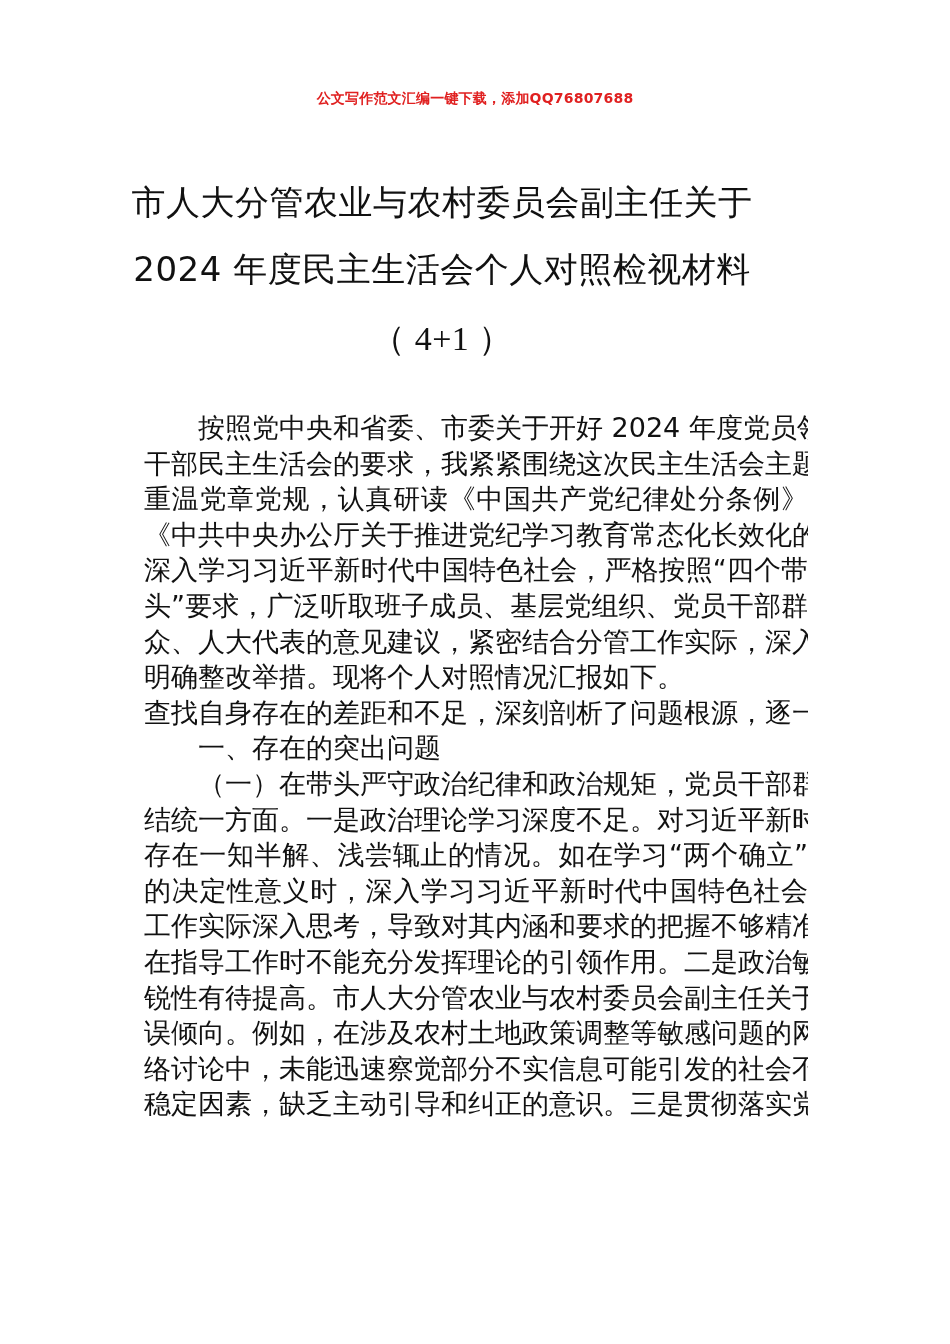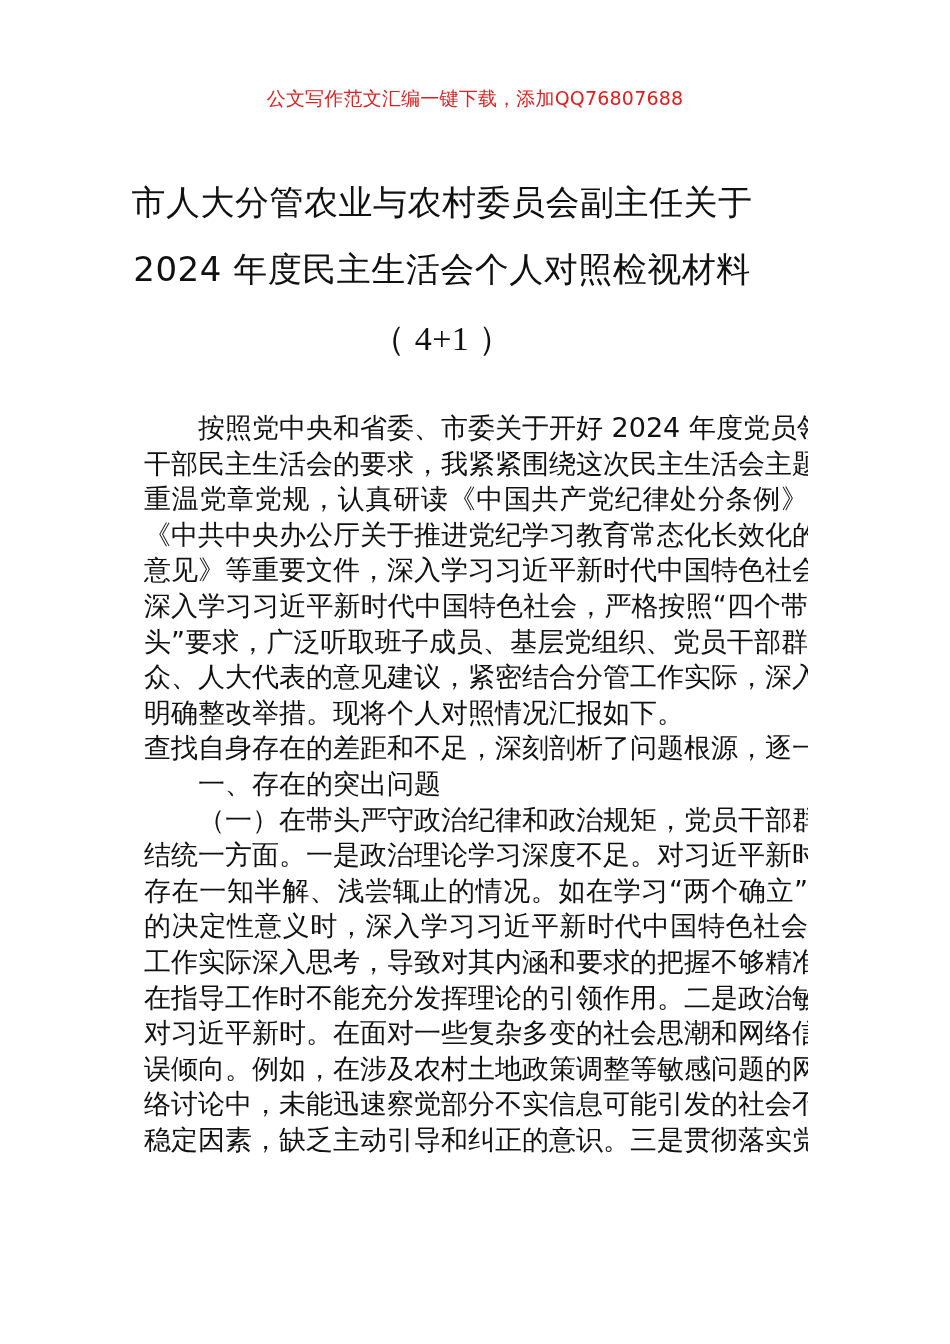--- a/index.html
+++ b/index.html
@@ -1,20 +1,20 @@
 <!DOCTYPE html>
 <html><head>
 <meta charset="utf-8">
 <style>
   html, body { margin: 0; padding: 0; background: #ffffff; }
   body { width: 950px; height: 1344px; position: relative; overflow: hidden;
          font-family: "DejaVu Sans", "Liberation Sans", sans-serif; color: #111; }
   .watermark { position: absolute; top: 86px; left: 0; width: 950px; text-align: center;
-               color: #e02020; font-size: 19px; letter-spacing: 0.2px; line-height: 24px;
-               font-family: "DejaVu Sans", sans-serif; }
+               color: #e02020; font-size: 14px; letter-spacing: 0.2px; line-height: 24px;
+               font-family: "DejaVu Sans", sans-serif; font-weight: bold; }
   .title { position: absolute; left: 0; width: 884px; text-align: center;
            font-size: 34px; line-height: 44px; color: #111; letter-spacing: 0.5px; }
   .t1 { top: 180px; }
   .t2 { top: 247px; font-family: "DejaVu Sans", "Liberation Serif", serif; }
   .t3 { top: 317px; font-family: "Liberation Serif", "DejaVu Serif", serif; }
   .body { position: absolute; top: 410px; left: 144px; width: 664px; }
   .line { height: 35.6px; line-height: 35.6px; font-size: 27px; white-space: nowrap;
           text-align: justify; text-align-last: justify; overflow: hidden; }
   .line.last { text-align-last: left; }
   .line.indent { padding-left: 54px; }
@@ -26,30 +26,29 @@
 
 <div class="title t1">市人大分管农业与农村委员会副主任关于</div>
 <div class="title t2">2024 年度民主生活会个人对照检视材料</div>
 <div class="title t3">（ 4+1 ）</div>
 
 <div class="body">
   <div class="line indent">按照党中央和省委、市委关于开好 2024 年度党员领导</div>
   <div class="line">干部民主生活会的要求，我紧紧围绕这次民主生活会主题</div>
   <div class="line">重温党章党规，认真研读《中国共产党纪律处分条例》</div>
   <div class="line">《中共中央办公厅关于推进党纪学习教育常态化长效化的</div>
-  <div class="line">意见》等重要文件，深入学习习近平新时代中国特色社会</div>
   <div class="line">深入学习习近平新时代中国特色社会，严格按照“四个带</div>
   <div class="line">头”要求，广泛听取班子成员、基层党组织、党员干部群</div>
   <div class="line">众、人大代表的意见建议，紧密结合分管工作实际，深入</div>
   <div class="line last">明确整改举措。现将个人对照情况汇报如下。</div>
   <div class="line">查找自身存在的差距和不足，深刻剖析了问题根源，逐一</div>
   <div class="line indent last">一、存在的突出问题</div>
   <div class="line indent">（一）在带头严守政治纪律和政治规矩，党员干部群</div>
   <div class="line">结统一方面。一是政治理论学习深度不足。对习近平新时</div>
   <div class="line">存在一知半解、浅尝辄止的情况。如在学习“两个确立”</div>
   <div class="line">的决定性意义时，深入学习习近平新时代中国特色社会</div>
   <div class="line">工作实际深入思考，导致对其内涵和要求的把握不够精准</div>
   <div class="line">在指导工作时不能充分发挥理论的引领作用。二是政治敏</div>
-  <div class="line">对习近平新时。在面对一些复杂多变的社会思潮和网络信</div>
+  <div class="line">锐性有待提高。市人大分管农业与农村委员会副主任关于</div>
   <div class="line">误倾向。例如，在涉及农村土地政策调整等敏感问题的网</div>
   <div class="line">络讨论中，未能迅速察觉部分不实信息可能引发的社会不</div>
   <div class="line">稳定因素，缺乏主动引导和纠正的意识。三是贯彻落实党</div>
 </div>
 
 </body></html>

